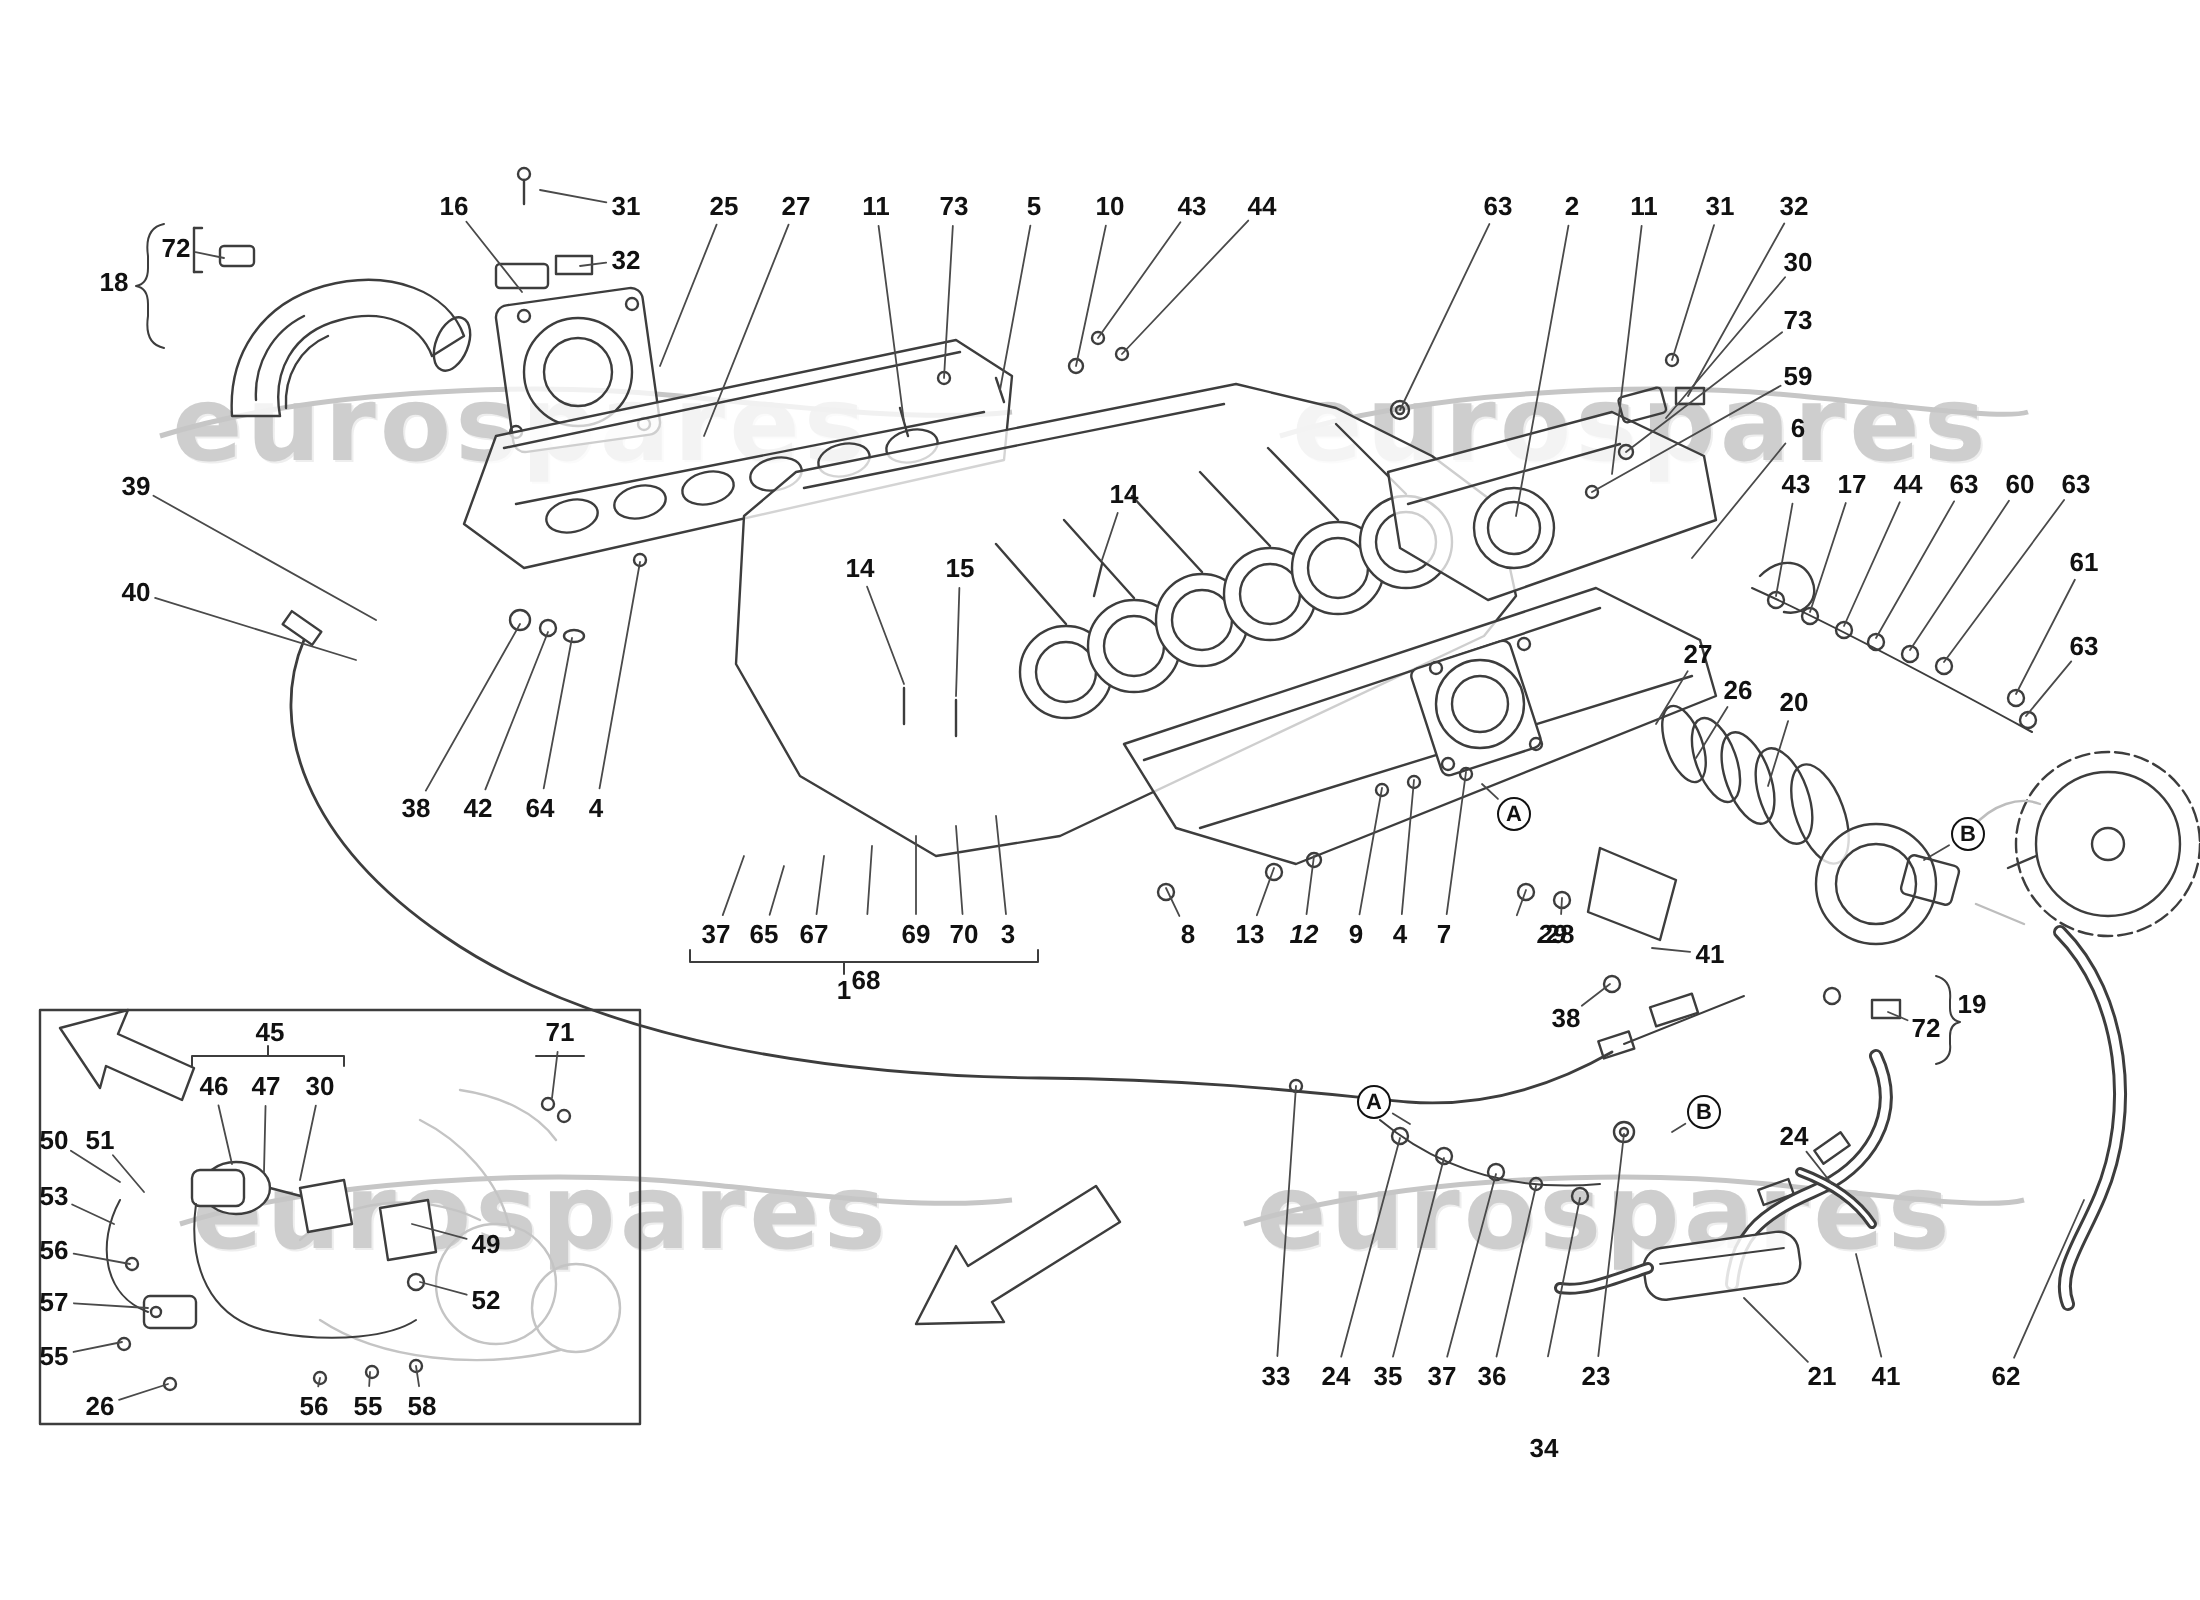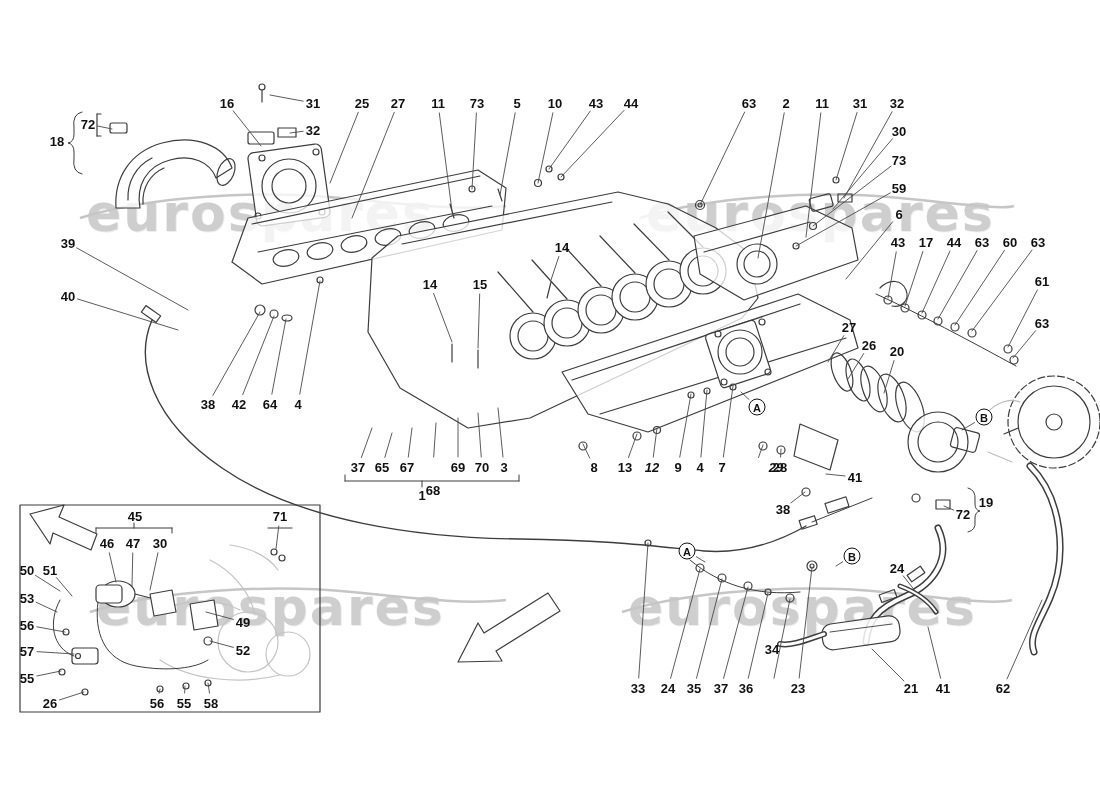--- a/index.html
+++ b/index.html
@@ -432,21 +432,21 @@
     <div class="callout" style="left: 855px; top: 477px;">41</div>
     <div class="callout" style="left: 783px; top: 509px;">38</div>
     <div class="callout" style="left: 986px; top: 502px;">19</div>
     <div class="callout" style="left: 963px; top: 514px;">72</div>
     <div class="callout" style="left: 897px; top: 568px;">24</div>
     <div class="callout" style="left: 638px; top: 688px;">33</div>
     <div class="callout" style="left: 668px; top: 688px;">24</div>
     <div class="callout" style="left: 694px; top: 688px;">35</div>
     <div class="callout" style="left: 721px; top: 688px;">37</div>
     <div class="callout" style="left: 746px; top: 688px;">36</div>
-    <div class="callout" style="left: 772px; top: 649px;">34</div>
+    <div class="callout" style="left: 772px; top: 724px;">34</div>
     <div class="callout" style="left: 798px; top: 688px;">23</div>
     <div class="callout" style="left: 911px; top: 688px;">21</div>
     <div class="callout" style="left: 943px; top: 688px;">41</div>
     <div class="callout" style="left: 1003px; top: 688px;">62</div>
     <div class="callout" style="left: 135px; top: 516px;">45</div>
     <div class="callout" style="left: 280px; top: 516px;">71</div>
     <div class="callout" style="left: 107px; top: 543px;">46</div>
     <div class="callout" style="left: 133px; top: 543px;">47</div>
     <div class="callout" style="left: 160px; top: 543px;">30</div>
     <div class="callout" style="left: 27px; top: 570px;">50</div>

